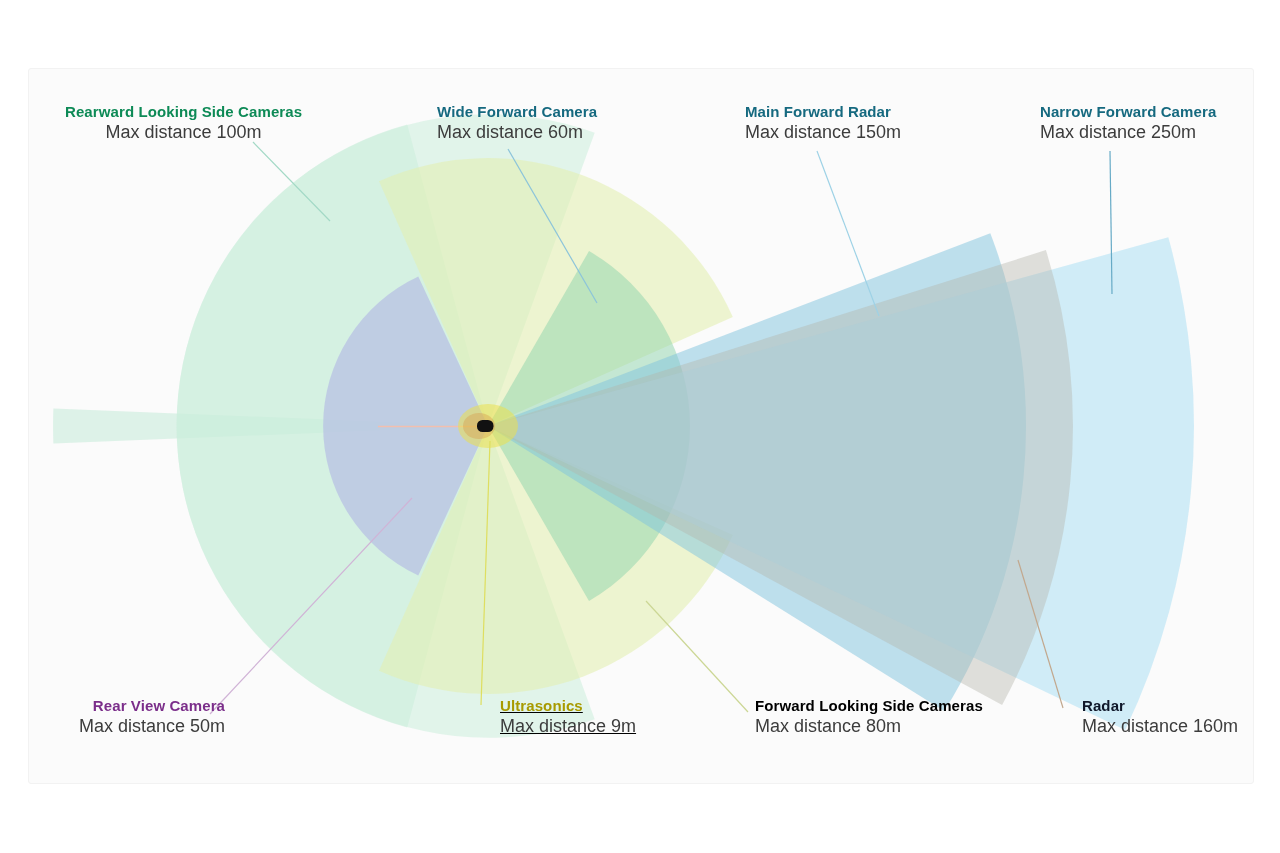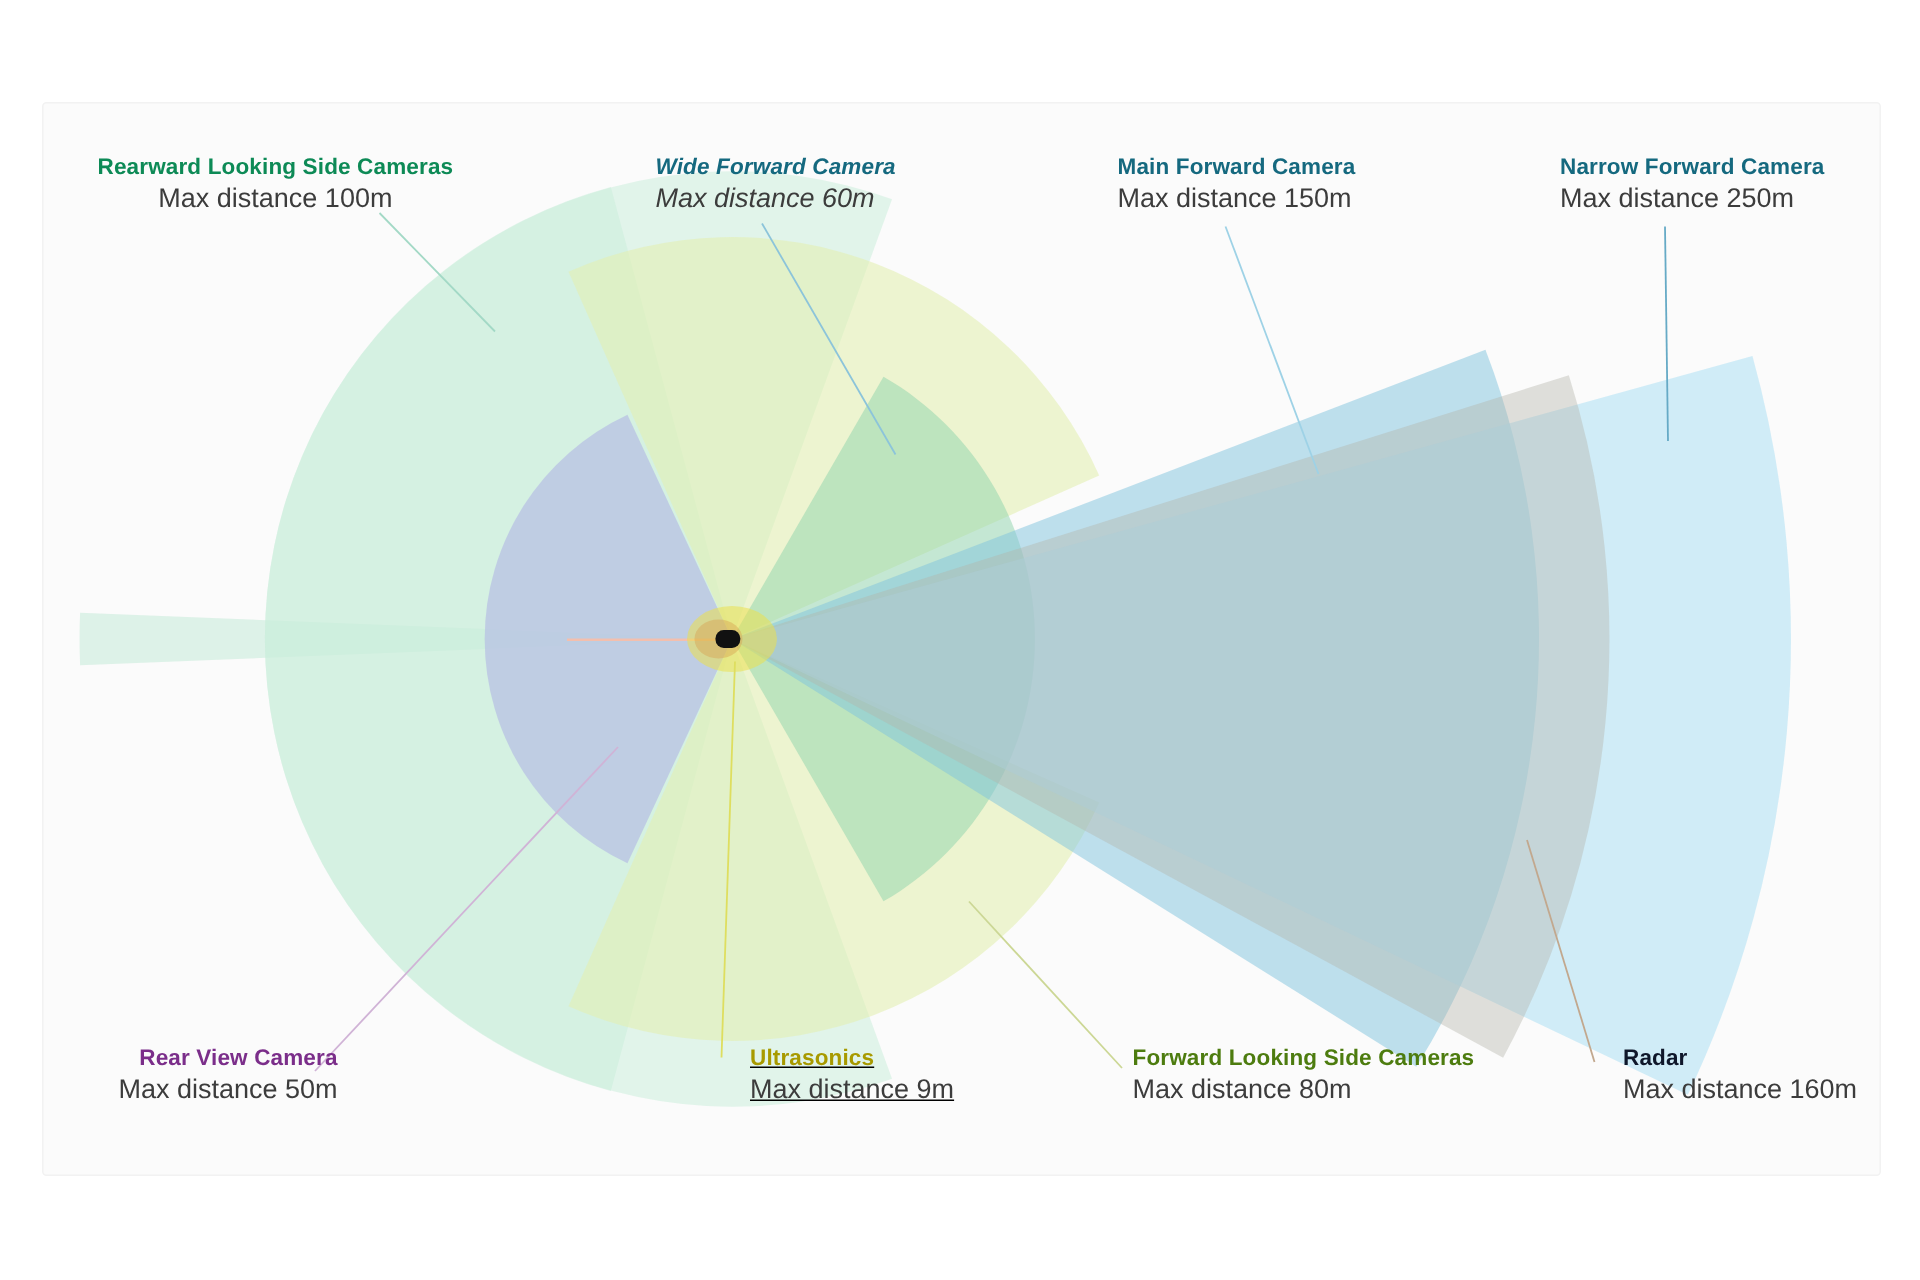--- a/index.html
+++ b/index.html
@@ -39,41 +39,41 @@
       <line x1="490" y1="441" x2="481" y2="705" stroke="#dede5f" stroke-width="1.2"></line>
       <line x1="646" y1="601" x2="748" y2="712" stroke="#ccd795" stroke-width="1.2"></line>
       <line x1="1018" y1="560" x2="1063" y2="708" stroke="#c2a88e" stroke-width="1.2"></line>
       <rect x="477" y="420" width="16.5" height="12" rx="5.5" fill="#111111"></rect>
     </svg>
 
   <div class="sensor-label" style="left: 65px; top: 102px; text-align: center;">
     <div class="title" style="color: rgb(13, 138, 86);">Rearward Looking Side Cameras</div>
     <div class="subtitle">Max distance 100m</div>
   </div>
-  <div class="sensor-label" style="left: 437px; top: 102px; font-style: italic;">
+  <div class="sensor-label" style="left: 437px; top: 102px;">
     <div class="title" style="color: rgb(21, 105, 127);">Wide Forward Camera</div>
     <div class="subtitle">Max distance 60m</div>
   </div>
   <div class="sensor-label" style="left: 745px; top: 102px;">
-    <div class="title" style="color: rgb(21, 105, 127);">Main Forward Camera</div>
+    <div class="title" style="color: rgb(21, 105, 127);">Main Forward Radar</div>
     <div class="subtitle">Max distance 150m</div>
   </div>
   <div class="sensor-label" style="left: 1040px; top: 102px;">
     <div class="title" style="color: rgb(21, 105, 127);">Narrow Forward Camera</div>
     <div class="subtitle">Max distance 250m</div>
   </div>
   <div class="sensor-label" style="left: 79px; top: 696px; text-align: right;">
     <div class="title" style="color: rgb(123, 46, 138);">Rear View Camera</div>
     <div class="subtitle">Max distance 50m</div>
   </div>
   <div class="sensor-label" style="left: 500px; top: 696px; text-decoration: underline;">
     <div class="title" style="color: rgb(168, 154, 0);">Ultrasonics</div>
     <div class="subtitle">Max distance 9m</div>
   </div>
   <div class="sensor-label" style="left: 755px; top: 696px;">
-    <div class="title" style="color: #4d7c0f;">Forward Looking Side Cameras</div>
+    <div class="title" style="color: #000000;">Forward Looking Side Cameras</div>
     <div class="subtitle">Max distance 80m</div>
   </div>
   <div class="sensor-label" style="left: 1082px; top: 696px;">
     <div class="title" style="color: #0f172a;">Radar</div>
     <div class="subtitle">Max distance 160m</div>
   </div>
 </div>
 
 </body></html>

